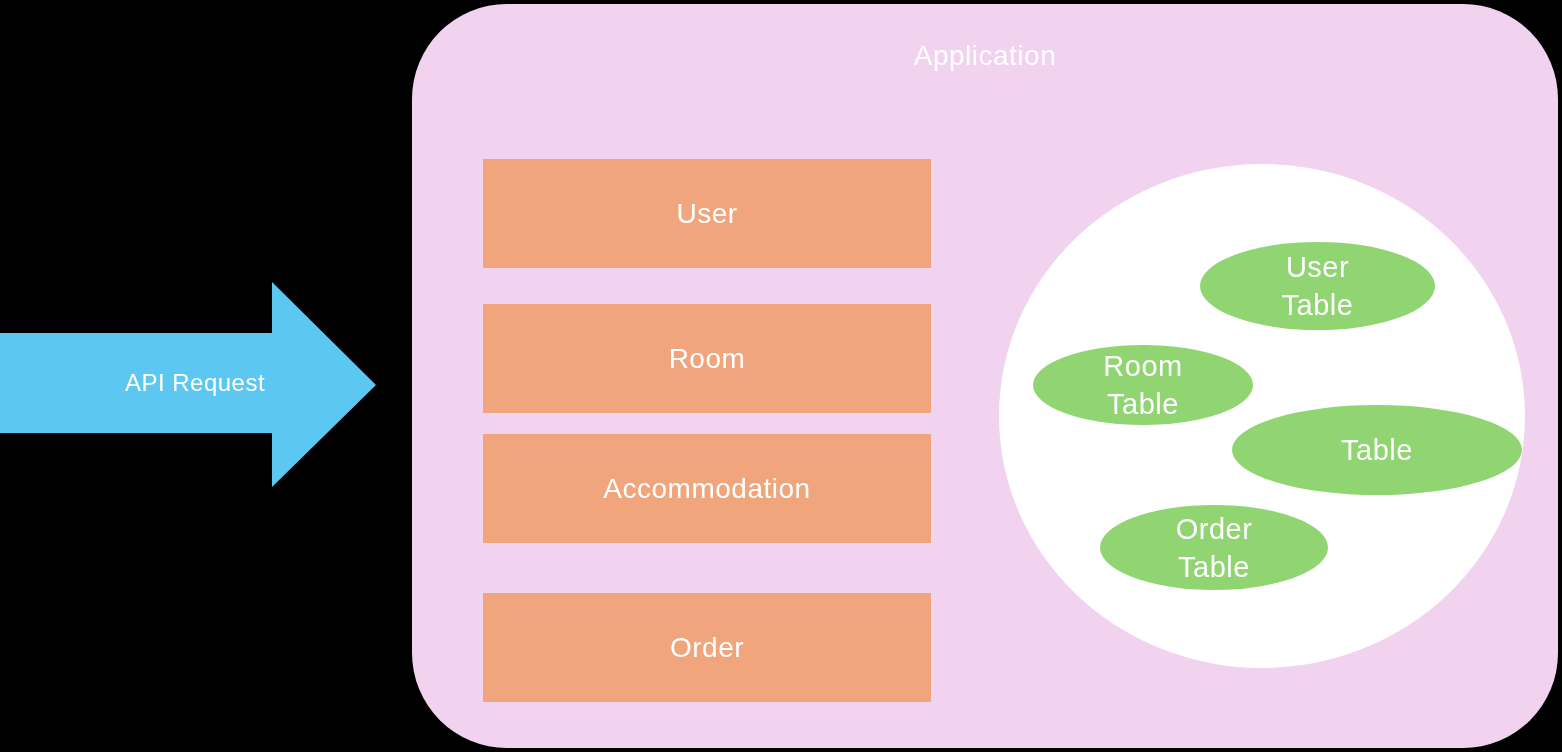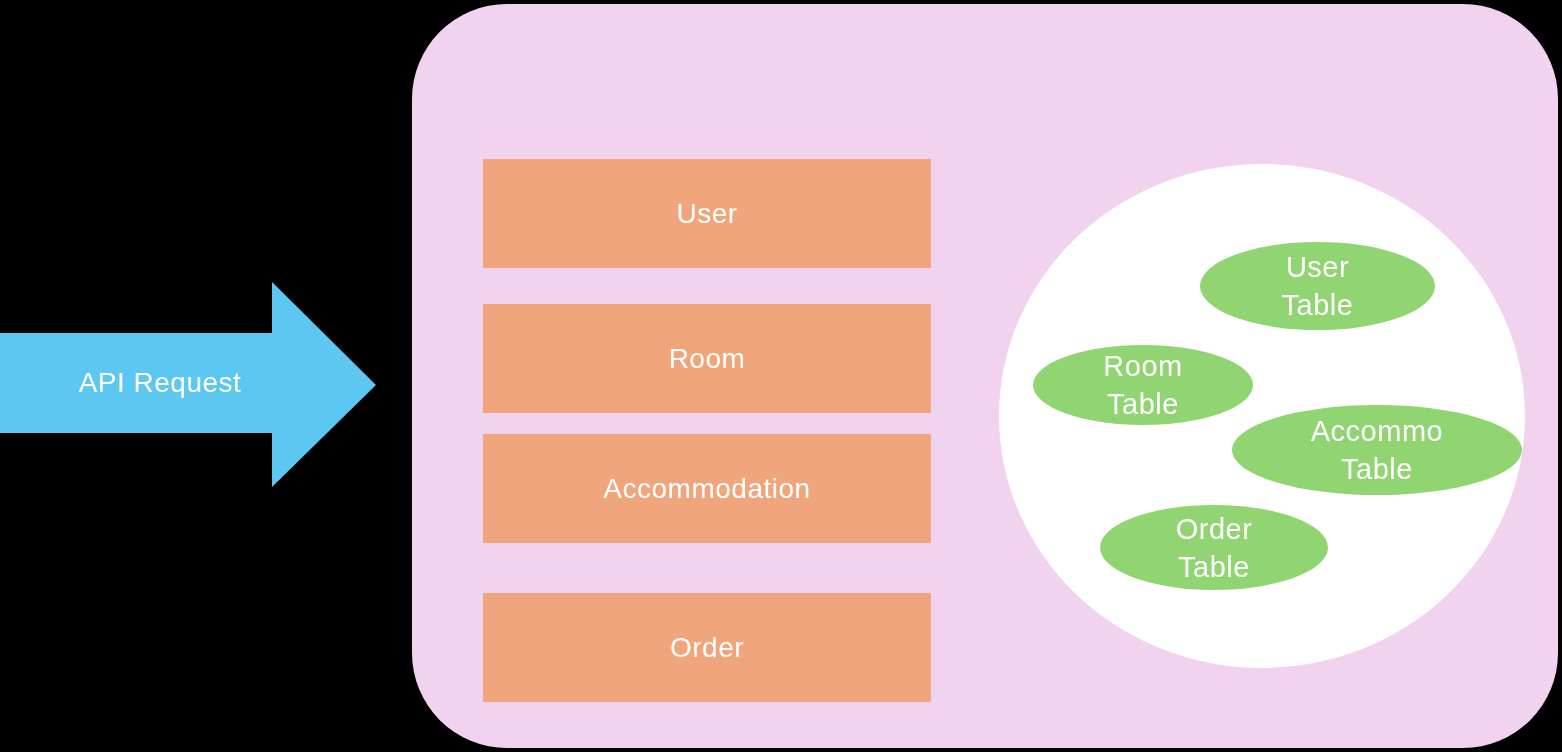--- a/index.html
+++ b/index.html
@@ -29,23 +29,24 @@
   .arrow-label {
     position: absolute;
     left: 0;
     top: 333px;
     width: 320px;
     height: 100px;
     display: flex;
     align-items: center;
     justify-content: center;
     color: #ffffff;
-    font-size: 28px;
+    font-size: 24px;
     font-weight: 400;
     letter-spacing: 0.5px;
+    padding-left: 35px;
   }
 
   
   .app-box {
     position: absolute;
     left: 412px;
     top: 4px;
     width: 1146px;
     height: 744px;
     background: #F1D2EF;
@@ -117,39 +118,39 @@
 
 <div class="canvas">
 
   <svg class="arrow-svg" viewBox="0 0 377 206" xmlns="http://www.w3.org/2000/svg" aria-hidden="true">
     <polygon points="0,51 272,51 272,0 376,103 272,205 272,151 0,151" fill="#5CC7F0"></polygon>
   </svg>
   <div class="arrow-label">API Request</div>
 
   <div class="app-box">
 
+    <div class="app-title">Application</div>
 
     <div class="service-box s0">User</div>
     <div class="service-box s1">Room</div>
     <div class="service-box s2">Accommodation</div>
     <div class="service-box s3">Order</div>
 
     <div class="db-circle">
     </div>
 
     <div class="table-ellipse t0">
       <span>User</span>
       <span>Table</span>
     </div>
     <div class="table-ellipse t1">
       <span>Room</span>
       <span>Table</span>
     </div>
     <div class="table-ellipse t2">
-      <span>Accommo</span>
       <span>Table</span>
     </div>
     <div class="table-ellipse t3">
       <span>Order</span>
       <span>Table</span>
     </div>
 
   </div>
 </div>
 

